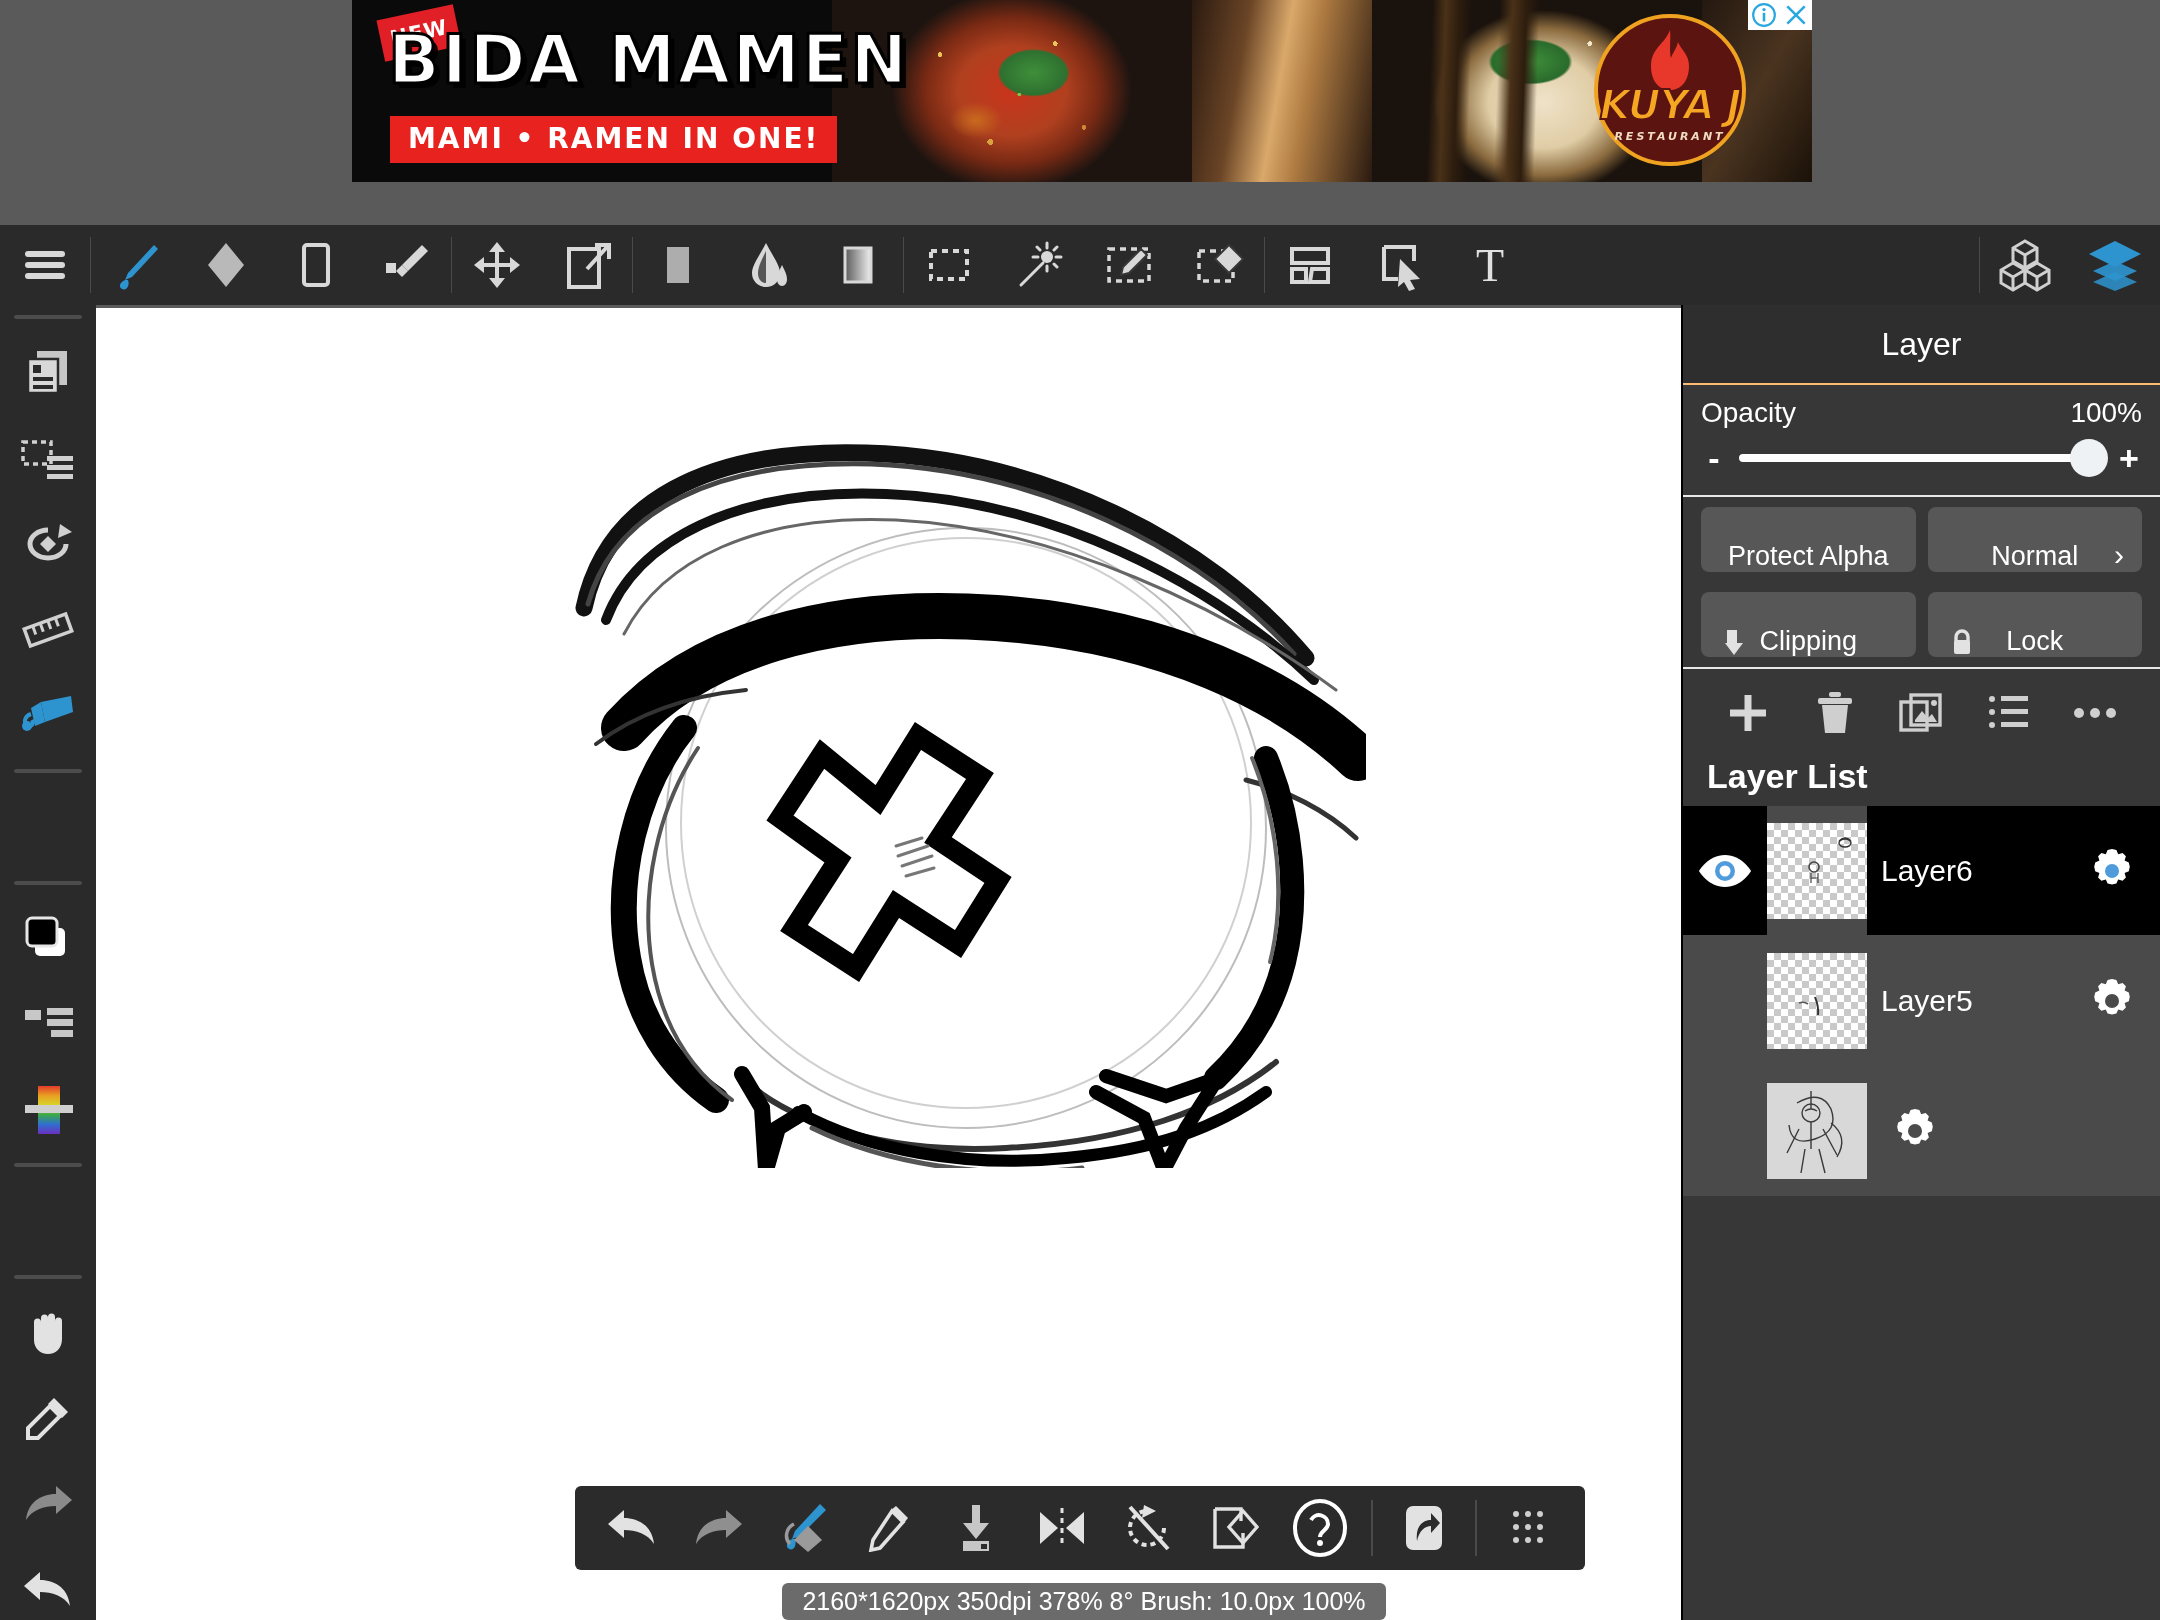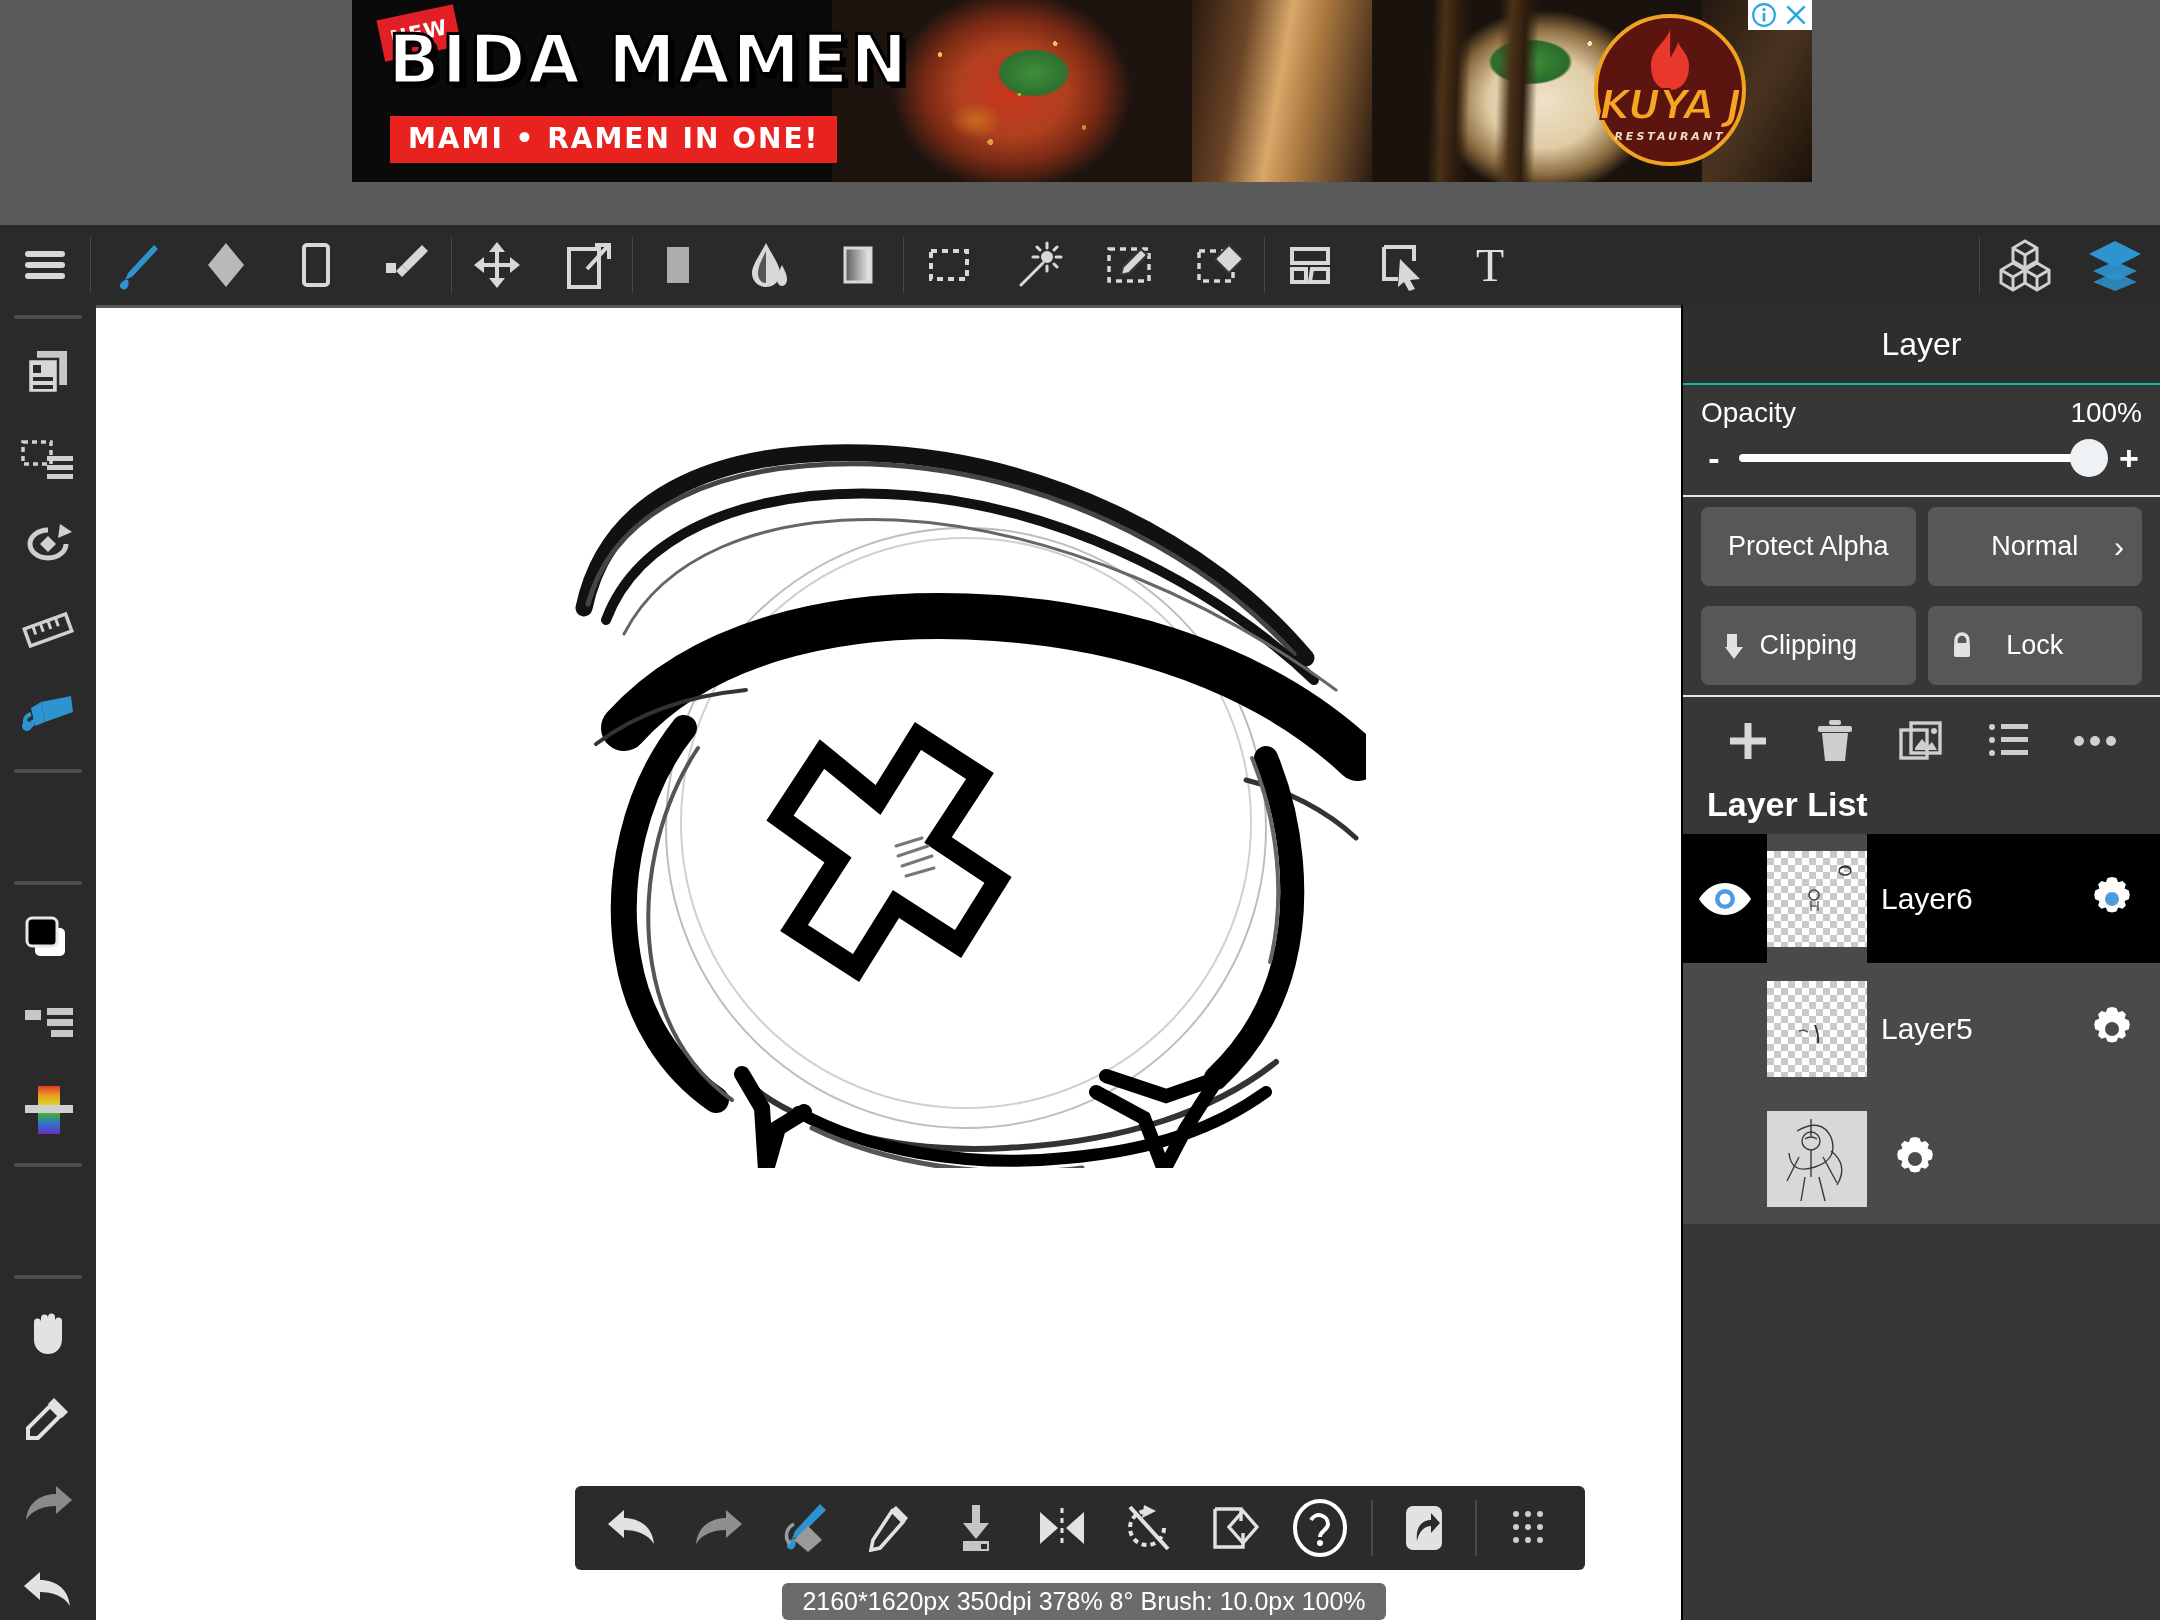--- a/index.html
+++ b/index.html
@@ -88,32 +88,32 @@
 
   
   #canvas-area { position:absolute; left:96px; top:308px; width:1585px; height:1312px;
                  background:#fff; overflow:hidden; }
   #sketch { position:absolute; left:470px; top:120px; width:800px; height:740px; }
 
   
   #layer-panel { position:absolute; left:1681px; top:305px; width:479px; height:1315px;
                  background:#373737; border-left:2px solid #000; }
   #lp-header { height:80px; display:flex; align-items:center; justify-content:center;
-               background:#2e2e2e; color:#fff; font-size:32px; border-bottom:2px solid #14b8a6; }
+               background:#2e2e2e; color:#fff; font-size:32px; border-bottom:2px solid #fdba74; }
   #lp-opacity { height:110px; padding:12px 18px 0; }
   .op-row { display:flex; justify-content:space-between; color:#fff; font-size:28px; }
   .slider-row { display:flex; align-items:center; height:58px; gap:12px; }
   .minus, .plus { color:#fff; font-size:34px; width:26px; text-align:center; font-weight:bold; }
   .track { position:relative; flex:1; height:8px; background:#fff; border-radius:4px; }
   .knob { position:absolute; right:-4px; top:50%; transform:translateY(-50%);
           width:38px; height:38px; border-radius:50%; background:#eef2f4; }
   .lp-sep { height:2px; background:#e8e8e8; }
   .btn-row { display:flex; gap:12px; padding:10px 18px; }
-  .pill { flex:1; height:79px; background:#575757; border-radius:8px; color:#fff; font-size:27px;
-          display:flex; align-items:center; justify-content:center; gap:14px; position:relative; }
+  .pill { flex:1; height:65px; background:#575757; border-radius:8px; color:#fff; font-size:27px;
+          display:flex; align-items:flex-end; justify-content:center; gap:14px; position:relative; }
   .pill .chev { position:absolute; right:18px; font-size:30px; }
   .pill .lead { position:absolute; left:22px; display:flex; align-items:center; }
   #lp-actions { display:flex; align-items:center; height:88px; padding:0 22px; gap:0; }
   #lp-actions > div { flex:1; display:flex; align-items:center; justify-content:center; }
   #lp-listtitle { color:#fff; font-size:34px; font-weight:bold; padding:0 24px 10px; }
   .layer-row { display:flex; align-items:stretch; height:130px; border-bottom:1px solid #4b4b4b;
                background:#4a4a4a; }
   .layer-row.selected { background:#000000; }
   .lr-eye { width:84px; display:flex; align-items:center; justify-content:center; }
   .lr-thumb { width:100px; background:#4a4a4a; display:flex; align-items:center; justify-content:center; }

